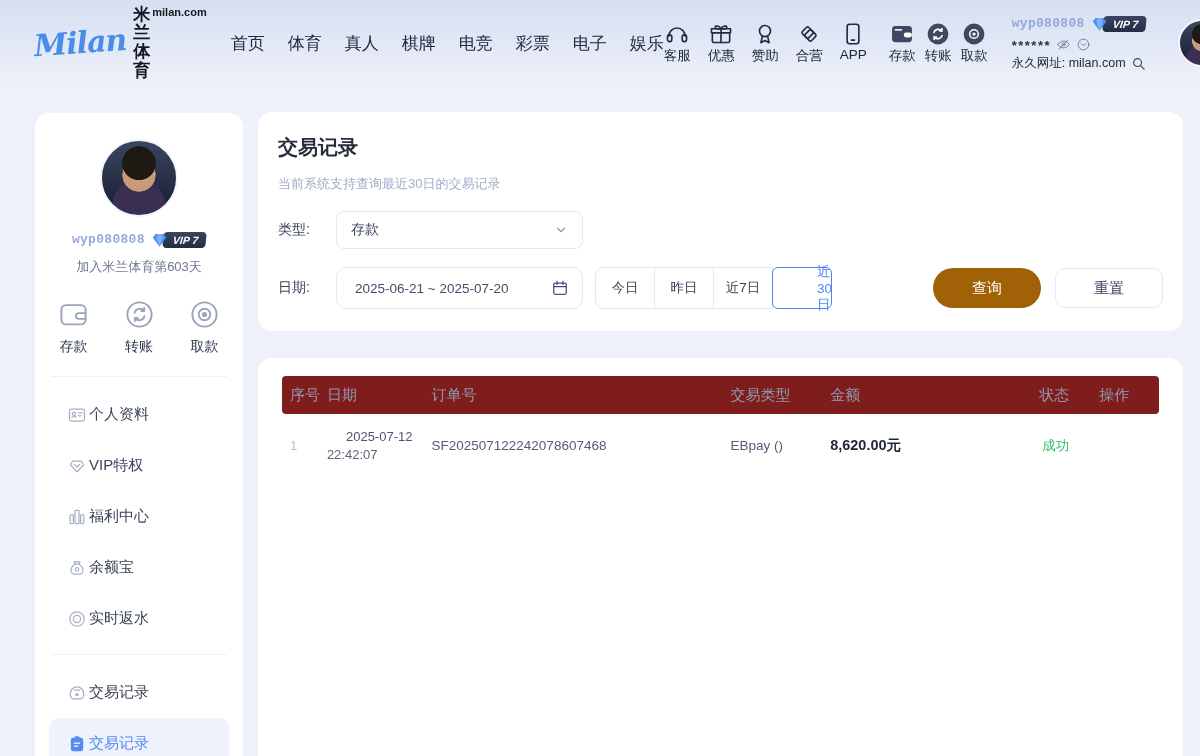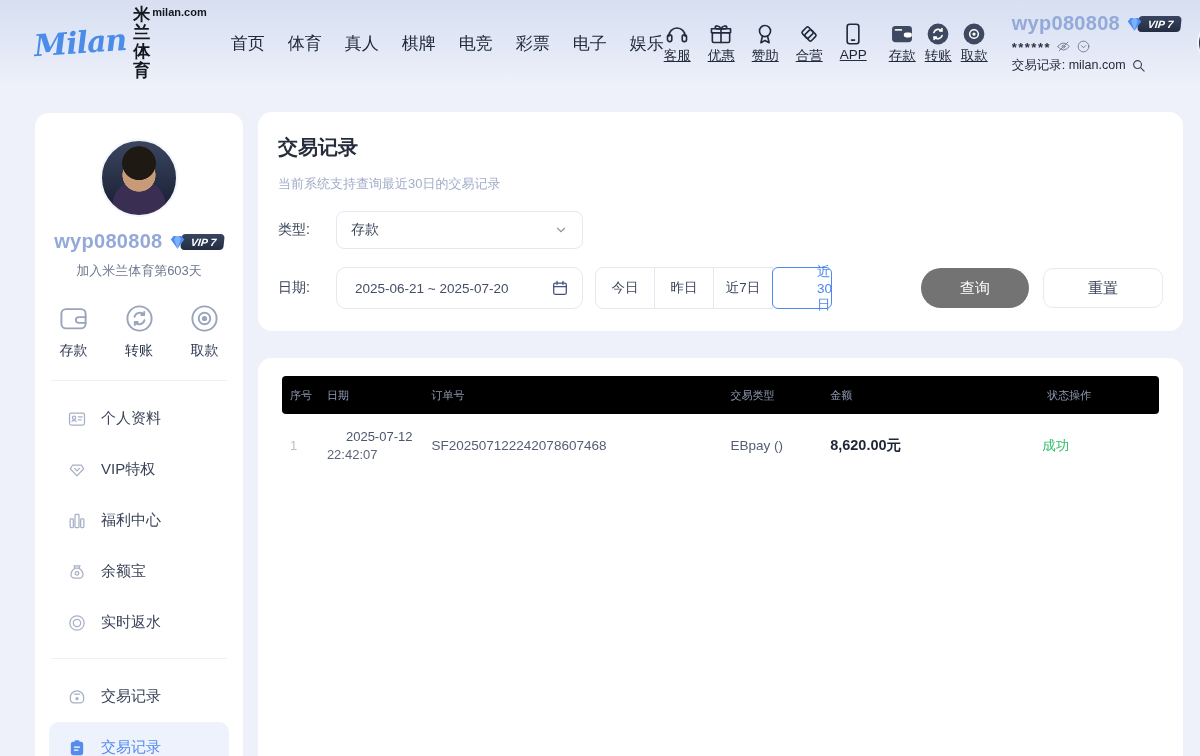--- a/index.html
+++ b/index.html
@@ -23,27 +23,27 @@
     letter-spacing:-1px; transform:rotate(-4deg); line-height:1;
   }
   .logo-text{ display:flex; flex-direction:row; line-height:1.1; }
   .logo-cn{ font-size:17px; font-weight:700; color:#14181f; letter-spacing:2px; }
   .logo-domain{ font-size:11px; font-weight:700; color:#14181f; }
   .mainnav{ display:flex; gap:23px; margin-left:24px; }
   .mainnav a{ font-size:17px; color:#222a3a; text-decoration:none; white-space:nowrap; cursor:pointer; }
   .top-right{ margin-left:auto; display:flex; align-items:center; gap:16px; }
   .icon-links{ display:flex; gap:17px; }
   .icon-links.wallet{ gap:9px; margin-left:6px; }
-  .icon-link{ display:flex; flex-direction:column; align-items:center; cursor:pointer;text-decoration:underline; }
+  .icon-link{ display:flex; flex-direction:column; align-items:center; cursor:pointer; }
   .icon-link .lbl{ font-size:13.5px; color:#1d2534; white-space:nowrap; }
   .icon-link svg{ width:26px; height:26px; }
   .stroke-ic{ stroke:#222b3d; stroke-width:1.5; fill:none; stroke-linecap:round; stroke-linejoin:round; }
   .userbox{ margin-left:8px; display:flex; flex-direction:column; gap:3px; min-width:150px; }
   .u-row{ display:flex; align-items:center; gap:5px; }
-  .uname{ font-size:20px; color:#93a9da; font-weight:600; letter-spacing:.3px; }
+  .uname{ font-size:13px; color:#93a9da; font-weight:600; letter-spacing:.3px;font-family:Liberation Mono, monospace; }
   .vip-badge{ display:flex; align-items:center; }
   .vip-gem{ width:19px; height:19px; margin-right:-6px; z-index:2; }
   .vip-pill{
     background:linear-gradient(180deg,#39455f,#232c42); color:#fff;
     font-size:10.5px; font-weight:700; font-style:italic;
     padding:2px 8px 2px 10px; border-radius:4px; transform:skewX(-6deg);
     white-space:nowrap;
   }
   .masked{ font-size:13px; font-weight:700; color:#2a3140; letter-spacing:1.5px; line-height:1; padding-top:3px;}
   .small-ic{ width:15px; height:15px; }
@@ -69,21 +69,21 @@
   .avatar-side{ width:78px; height:78px; margin:0 auto; }
   .p-name-row{ display:flex; justify-content:center; align-items:center; gap:5px; margin-top:13px; }
   .p-joined{ font-size:13px; color:#6e7890; margin-top:9px; }
   .quick-actions{ display:flex; justify-content:space-between; padding:0 22px; margin-top:22px; }
   .qa{ display:flex; flex-direction:column; align-items:center; gap:7px; cursor:pointer; }
   .qa svg{ width:33px; height:33px; stroke:#9aa4ba; stroke-width:1.4; fill:none; stroke-linecap:round; stroke-linejoin:round; }
   .qa .lbl{ font-size:14px; color:#2e3650; }
   .divider{ border-top:1px solid #eef0f6; margin:20px 16px 0; }
   .menu{ padding:12px 14px 0; }
   .menu-item{
-    display:flex; align-items:center; gap:14px; height:51px; padding-left:18px;
+    display:flex; align-items:center; gap:2px; height:51px; padding-left:18px;
     border-radius:10px; cursor:pointer; color:#3a4358; font-size:15px;
   }
   .menu-item svg{ width:20px; height:20px; stroke:#a7b0c4; stroke-width:1.5; fill:none; stroke-linecap:round; stroke-linejoin:round; }
   .menu-item.active{ background:#edf2fc; color:#568bee; }
   .menu-item.active svg{ stroke:#568bee; }
 
   
   .main{ position:absolute; left:258px; top:112px; width:925px; }
   .card{ background:#fff; border-radius:14px; }
   .card1{ padding:22px 20px 22px; }
@@ -105,41 +105,41 @@
   .range-btn{
     width:60px; height:42px; background:#fff; border:1px solid #e4e8f1; margin-left:-1px;
     display:flex; align-items:center; justify-content:center;
     font-size:13.5px; color:#3b445a; cursor:pointer; position:relative;
   }
   .range-btn:first-child{ border-radius:8px 0 0 8px; margin-left:0; }
   .range-btn:last-child{ border-radius:0 8px 8px 0;padding-left:45px; }
   .range-btn.active{ border:1px solid #4d87f0; color:#4d87f0; border-radius:6px; z-index:2; }
   .f-buttons{ margin-left:auto; display:flex; gap:14px; }
   .btn-search{
-    width:108px; height:40px; border:none; border-radius:20px; background:#737373;
+    width:108px; height:40px; border:none; border-radius:20px; background:#a16207;
     color:#fff; font-size:15px; cursor:pointer; font-family:inherit;
   }
   .btn-reset{
-    width:120px; height:40px; border:1px solid #e6e9f1; border-radius:10px; background:#fff;
+    width:108px; height:40px; border:1px solid #e6e9f1; border-radius:10px; background:#fff;
     color:#3b445a; font-size:15px; cursor:pointer; font-family:Liberation Serif, serif;
   }
 
   .card2{ margin-top:27px; padding:18px 24px; min-height:410px; }
   .t-head{
-    display:flex; align-items:center; height:38px; background:#000000; border-radius:4px;
-    font-size:11px; color:#8f9ab2;
+    display:flex; align-items:center; height:38px; background:#7f1d1d; border-radius:4px;
+    font-size:15px; color:#8f9ab2;
   }
   .t-row{ display:flex; align-items:center; padding:15px 0 10px; }
   .c-seq{ width:45px; padding-left:8px; }
   .c-date{ width:105px; }
   .c-order{ width:300px; }
   .c-type{ width:100px; }
   .c-amt{ width:150px; }
   .c-status{ width:90px; text-align:right; margin-left:auto; }
-  .c-act{ width:90px; }
+  .c-act{ width:90px; text-align:center; }
   .t-row .c-seq{ color:#b8bfcf; font-size:13px; }
   .cell-date .d1{ font-size:13px; color:#4d566e;text-align:center; }
   .cell-date .d2{ font-size:13px; color:#5b6378; margin-top:3px; }
   .t-row .c-order, .t-row .c-type{ font-size:13.5px; color:#545d75; }
   .t-row .c-amt{ font-size:14.5px; font-weight:700; color:#1e2637; }
   .t-row .c-status{ font-size:13.5px; color:#2fbf6a; }
 </style>
 </head>
 <body>
 
@@ -253,21 +253,21 @@
           <path d="M3 12s3.5-5.5 9-5.5S21 12 21 12s-3.5 5.5-9 5.5S3 12 3 12z"></path>
           <circle cx="12" cy="12" r="2.4"></circle>
           <line x1="5" y1="19" x2="19" y2="5"></line>
         </svg>
         <svg class="small-ic" viewBox="0 0 24 24" stroke="#79819a" stroke-width="1.6" fill="none" stroke-linecap="round">
           <circle cx="12" cy="12" r="8.6"></circle>
           <path d="M8.6 10.6 12 14l3.4-3.4"></path>
         </svg>
       </div>
       <div class="u-row">
-        <span class="u3">交易记录: milan.com</span>
+        <span class="u3">永久网址: milan.com</span>
         <svg class="small-ic" viewBox="0 0 24 24" stroke="#3a4254" stroke-width="1.8" fill="none" stroke-linecap="round">
           <circle cx="10.5" cy="10.5" r="6.3"></circle>
           <path d="M15.3 15.3 21 21"></path>
         </svg>
       </div>
     </div>
 
     <div class="avatar avatar-top"></div>
   </div>
 </header>

